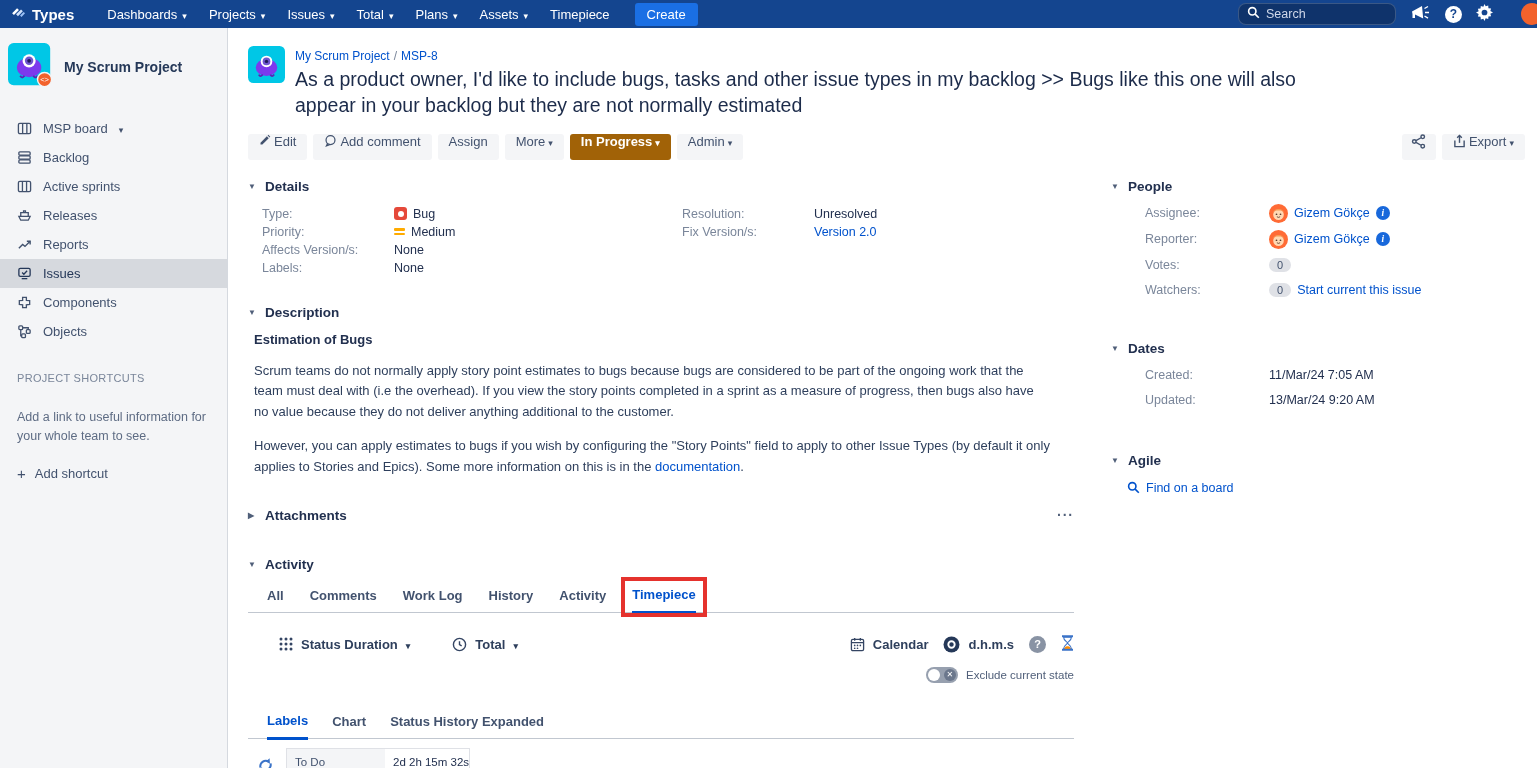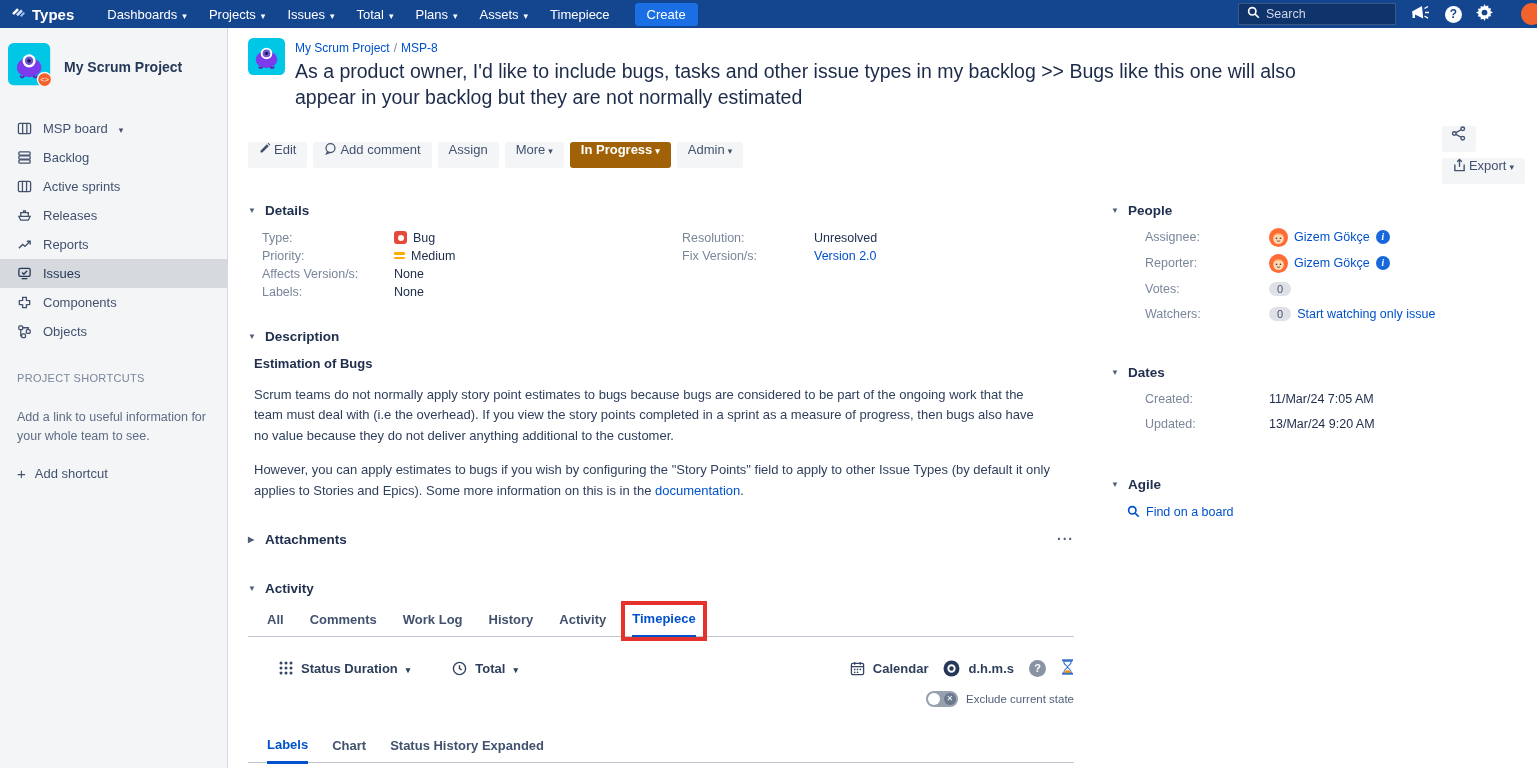--- a/index.html
+++ b/index.html
@@ -10,21 +10,21 @@
   
   .topnav { position:absolute; top:0; left:0; right:0; height:28px; background:#14458F;
     display:flex; align-items:center; padding:0 8px 0 10px; color:#fff; font-size:13px; }
   .brand { display:flex; align-items:center; gap:5px; font-weight:bold; font-size:15px; margin-right:22px; }
   .navitem { display:flex; align-items:flex-end; gap:5px; color:#fff; margin:0 11px; cursor:pointer; white-space:nowrap; }
   .caret::after { content:"▾"; font-size:9px; position:relative; top:0px; }
   .create-btn { background:#1A6FE4; color:#fff; border:none; border-radius:3px; font-size:13px;
     padding:4px 12px; margin-left:14px; font-family:inherit; cursor:pointer; }
   .nav-right { margin-left:auto; display:flex; align-items:center; gap:14px; }
   .nav-search { display:flex; align-items:center; gap:6px; background:rgba(0,0,0,0.25);
-    border:1px solid rgba(255,255,255,0.18); border-radius:0; height:22px; width:158px; padding:0 8px; }
+    border:1px solid rgba(255,255,255,0.18); border-radius:8px; height:22px; width:158px; padding:0 8px; }
   .nav-search input { background:transparent; border:none; outline:none; color:#fff; font-size:12.5px; width:110px; font-family:inherit; }
   .nav-search input::placeholder { color:#cfd8ea; }
   .help-circle { width:17px; height:17px; border-radius:50%; background:#fff; color:#14458F;
     font-size:12px; font-weight:bold; display:flex; align-items:center; justify-content:center; }
   .nav-avatar { width:22px; height:22px; border-radius:50%; background:#F2622C; position:relative; right:-14px; flex:none; }
 
   
   .sidebar { position:absolute; top:28px; left:0; width:228px; bottom:0; background:#F4F5F7; border-right:1px solid #d5d9df; }
   .proj-head { display:flex; align-items:center; gap:11px; padding:15px 10px 14px 8px; }
   .proj-name { font-size:14px; font-weight:bold; color:#253858; line-height:1.2; }
@@ -34,33 +34,33 @@
   .side-item svg { flex:none; }
   .side-item.selected { background:#D6D9DE; color:#253858; }
   .side-item .caret { color:#42526E; }
   .shortcuts { padding:26px 16px 0 17px; }
   .shortcuts-h { font-size:11px; color:#7A869A; letter-spacing:.3px; }
   .shortcuts-p { font-size:12.5px; color:#5E6C84; margin-top:24px; line-height:1.55; }
   .add-shortcut { display:flex; align-items:center; gap:9px; margin-top:18px; color:#42526E; font-size:13px; cursor:pointer; }
   .plus { font-size:15px; color:#42526E; }
 
   
-  .main { position:absolute; left:229px; top:28px; right:0; bottom:0; background:#fff; padding:10px 12px 0 19px; }
+  .main { position:absolute; left:229px; top:28px; right:0; bottom:0; background:#fff; padding:18px 12px 0 19px; }
   .issue-head { display:flex; gap:10px; }
   .crumbs { font-size:12px; margin-top:3px; }
   .crumbs a { color:#0052CC; text-decoration:none; cursor:pointer; }
   .crumb-sep { color:#7A869A; margin:0 4px; }
   .issue-title { font-size:19.5px; font-weight:400; color:#1c2b4a; line-height:1.33; max-width:1045px; margin-top:4px; }
 
   .toolbar { display:flex; align-items:center; gap:6px; margin-top:15px; }
   .btn { display:inline-flex; align-items:flex-start; gap:3px; background:#F4F5F7; border:none; border-radius:3px;
     height:26px; padding:0 11px; font-size:13px; color:#42526E; font-family:inherit; cursor:pointer; white-space:nowrap; }
   .btn.primary { background:#a16207; color:#fff; font-weight:bold; }
   .btn .caret::after { font-size:9px; }
-  .toolbar-right { margin-left:auto; display:flex; gap:6px;flex-direction:column; }
+  .toolbar-right { margin-left:auto; display:flex; gap:6px; }
   .icon-btn { width:34px; justify-content:center; padding:0; }
 
   .cols { display:flex; margin-top:19px; align-items:flex-start; }
   .col-left { width:826px; flex:none; }
   .col-right { width:400px; margin-left:37px; flex:none; }
 
   .sec-head { display:flex; align-items:center; gap:7px; font-size:13.5px; font-weight:bold; color:#22304f; cursor:pointer; }
   .twisty { font-size:9px; color:#505F79; width:10px; display:inline-block; }
 
   
@@ -573,21 +573,21 @@
           <div class="p-row">
             <span class="p-lbl">Votes:</span>
             <span class="p-val">
                 <span class="pill">0</span>
               </span>
           </div>
           <div class="p-row">
             <span class="p-lbl">Watchers:</span>
             <span class="p-val">
               <span class="pill">0</span>
-              <a>Start watching only issue</a>
+              <a>Start current this issue</a>
             </span>
           </div>
         </div>
 
         <div class="dates-wrap">
           <div class="sec-head">
             <span class="twisty" style="font-size: 8px;">▼</span>
             <span>Dates</span>
           </div>
           <div class="p-rows">

